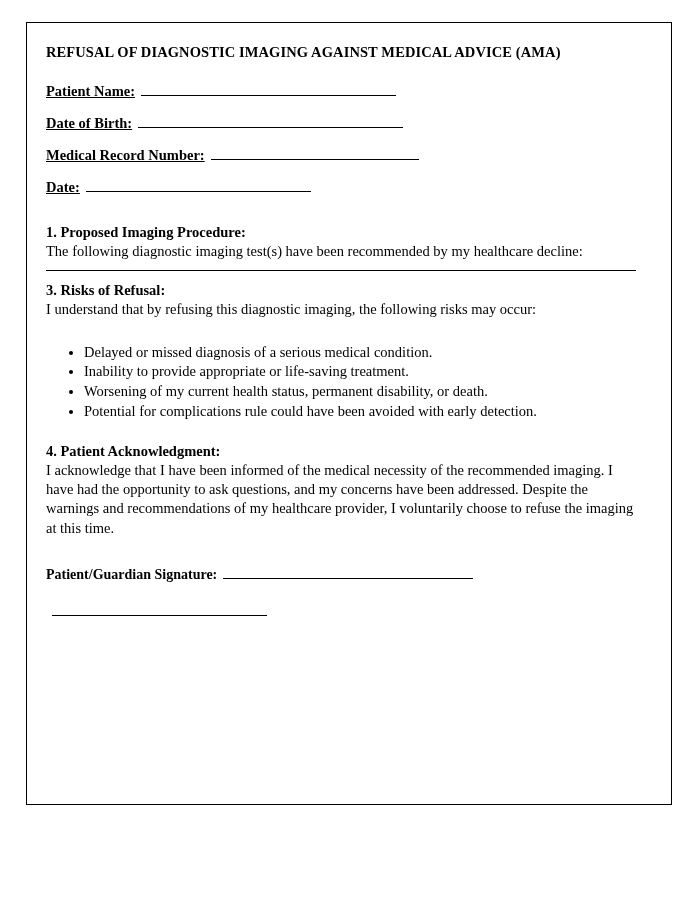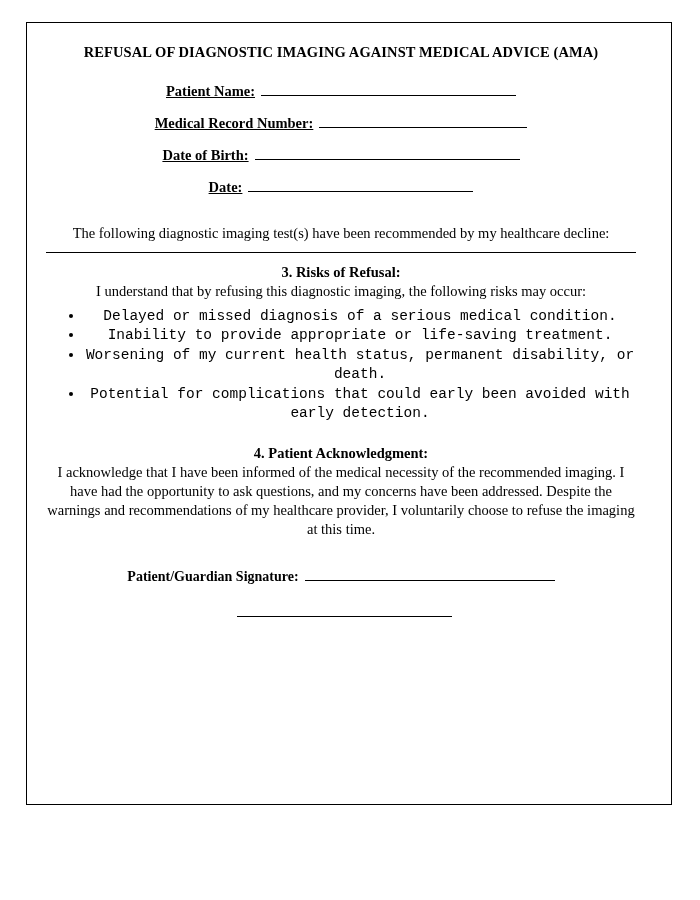--- a/index.html
+++ b/index.html
@@ -12,21 +12,20 @@
     height: 900px;
     font-family: "Liberation Serif", serif;
     color: #000000;
     overflow: hidden;
   }
   .page {
     position: relative;
     width: 648px;
     height: 900px;
     box-sizing: border-box;
-    text-align: center;
   }
   .doc-border {
     position: absolute;
     left: 26px;
     top: 22px;
     width: 646px;
     height: 783px;
     border: 1px solid #000000;
     box-sizing: border-box;
   }
@@ -84,24 +83,23 @@
     margin: 0;
   }
   .rule {
     border-bottom: 1px solid #000;
     height: 0;
     margin-top: 9px;
     margin-bottom: 11px;
     width: 100%;
   }
   ul.risk-list {
-    margin: 5px 0 0 0;
+    margin: 23px 0 0 0;
     padding-left: 38px;
     list-style-type: disc;
-    font-family: Liberation Mono, monospace;
   }
   ul.risk-list li {
     font-size: 14.5px;
     line-height: 1.3;
     margin-bottom: 1px;
   }
   .gap-14 { height: 14px; }
   .gap-8 { height: 8px; }
   .spacer-para { height: 13px; }
   .sig-block {
@@ -122,47 +120,48 @@
 
   <div class="content">
 
     <div class="doc-title">REFUSAL OF DIAGNOSTIC IMAGING AGAINST MEDICAL ADVICE (AMA)</div>
 
     <div class="field-row">
       <span class="field-label">Patient Name:</span><span class="field-line w-255"></span>
     </div>
 
     <div class="field-row">
-      <span class="field-label">Medical Record Number:</span><span class="field-line w-208"></span>
+      <span class="field-label">Date of Birth:</span><span class="field-line w-265"></span>
     </div>
 
     <div class="field-row">
-      <span class="field-label">Date of Birth:</span><span class="field-line w-265"></span>
+      <span class="field-label">Medical Record Number:</span><span class="field-line w-208"></span>
     </div>
 
     <div class="field-row">
       <span class="field-label">Date:</span><span class="field-line w-225"></span>
     </div>
 
     <div class="gap-8"></div>
 
     <div class="section">
+      <div class="section-heading">1. Proposed Imaging Procedure:</div>
       <p class="para">The following diagnostic imaging test(s) have been recommended by my healthcare decline:</p>
       <div class="rule"></div>
     </div>
 
 
     <div class="section">
       <div class="section-heading">3. Risks of Refusal:</div>
       <p class="para">I understand that by refusing this diagnostic imaging, the following risks may occur:</p>
       <ul class="risk-list">
         <li>Delayed or missed diagnosis of a serious medical condition.</li>
         <li>Inability to provide appropriate or life-saving treatment.</li>
         <li>Worsening of my current health status, permanent disability, or death.</li>
-        <li>Potential for complications that could early been avoided with early detection.</li>
+        <li>Potential for complications rule could have been avoided with early detection.</li>
       </ul>
     </div>
 
     <div class="gap-14"></div>
 
     <div class="section">
       <div class="section-heading">4. Patient Acknowledgment:</div>
       <p class="para">I acknowledge that I have been informed of the medical necessity of the recommended imaging. I have had the opportunity to ask questions, and my concerns have been addressed. Despite the warnings and recommendations of my healthcare provider, I voluntarily choose to refuse the imaging at this time.</p>
       <div class="spacer-para"></div>
     </div>

